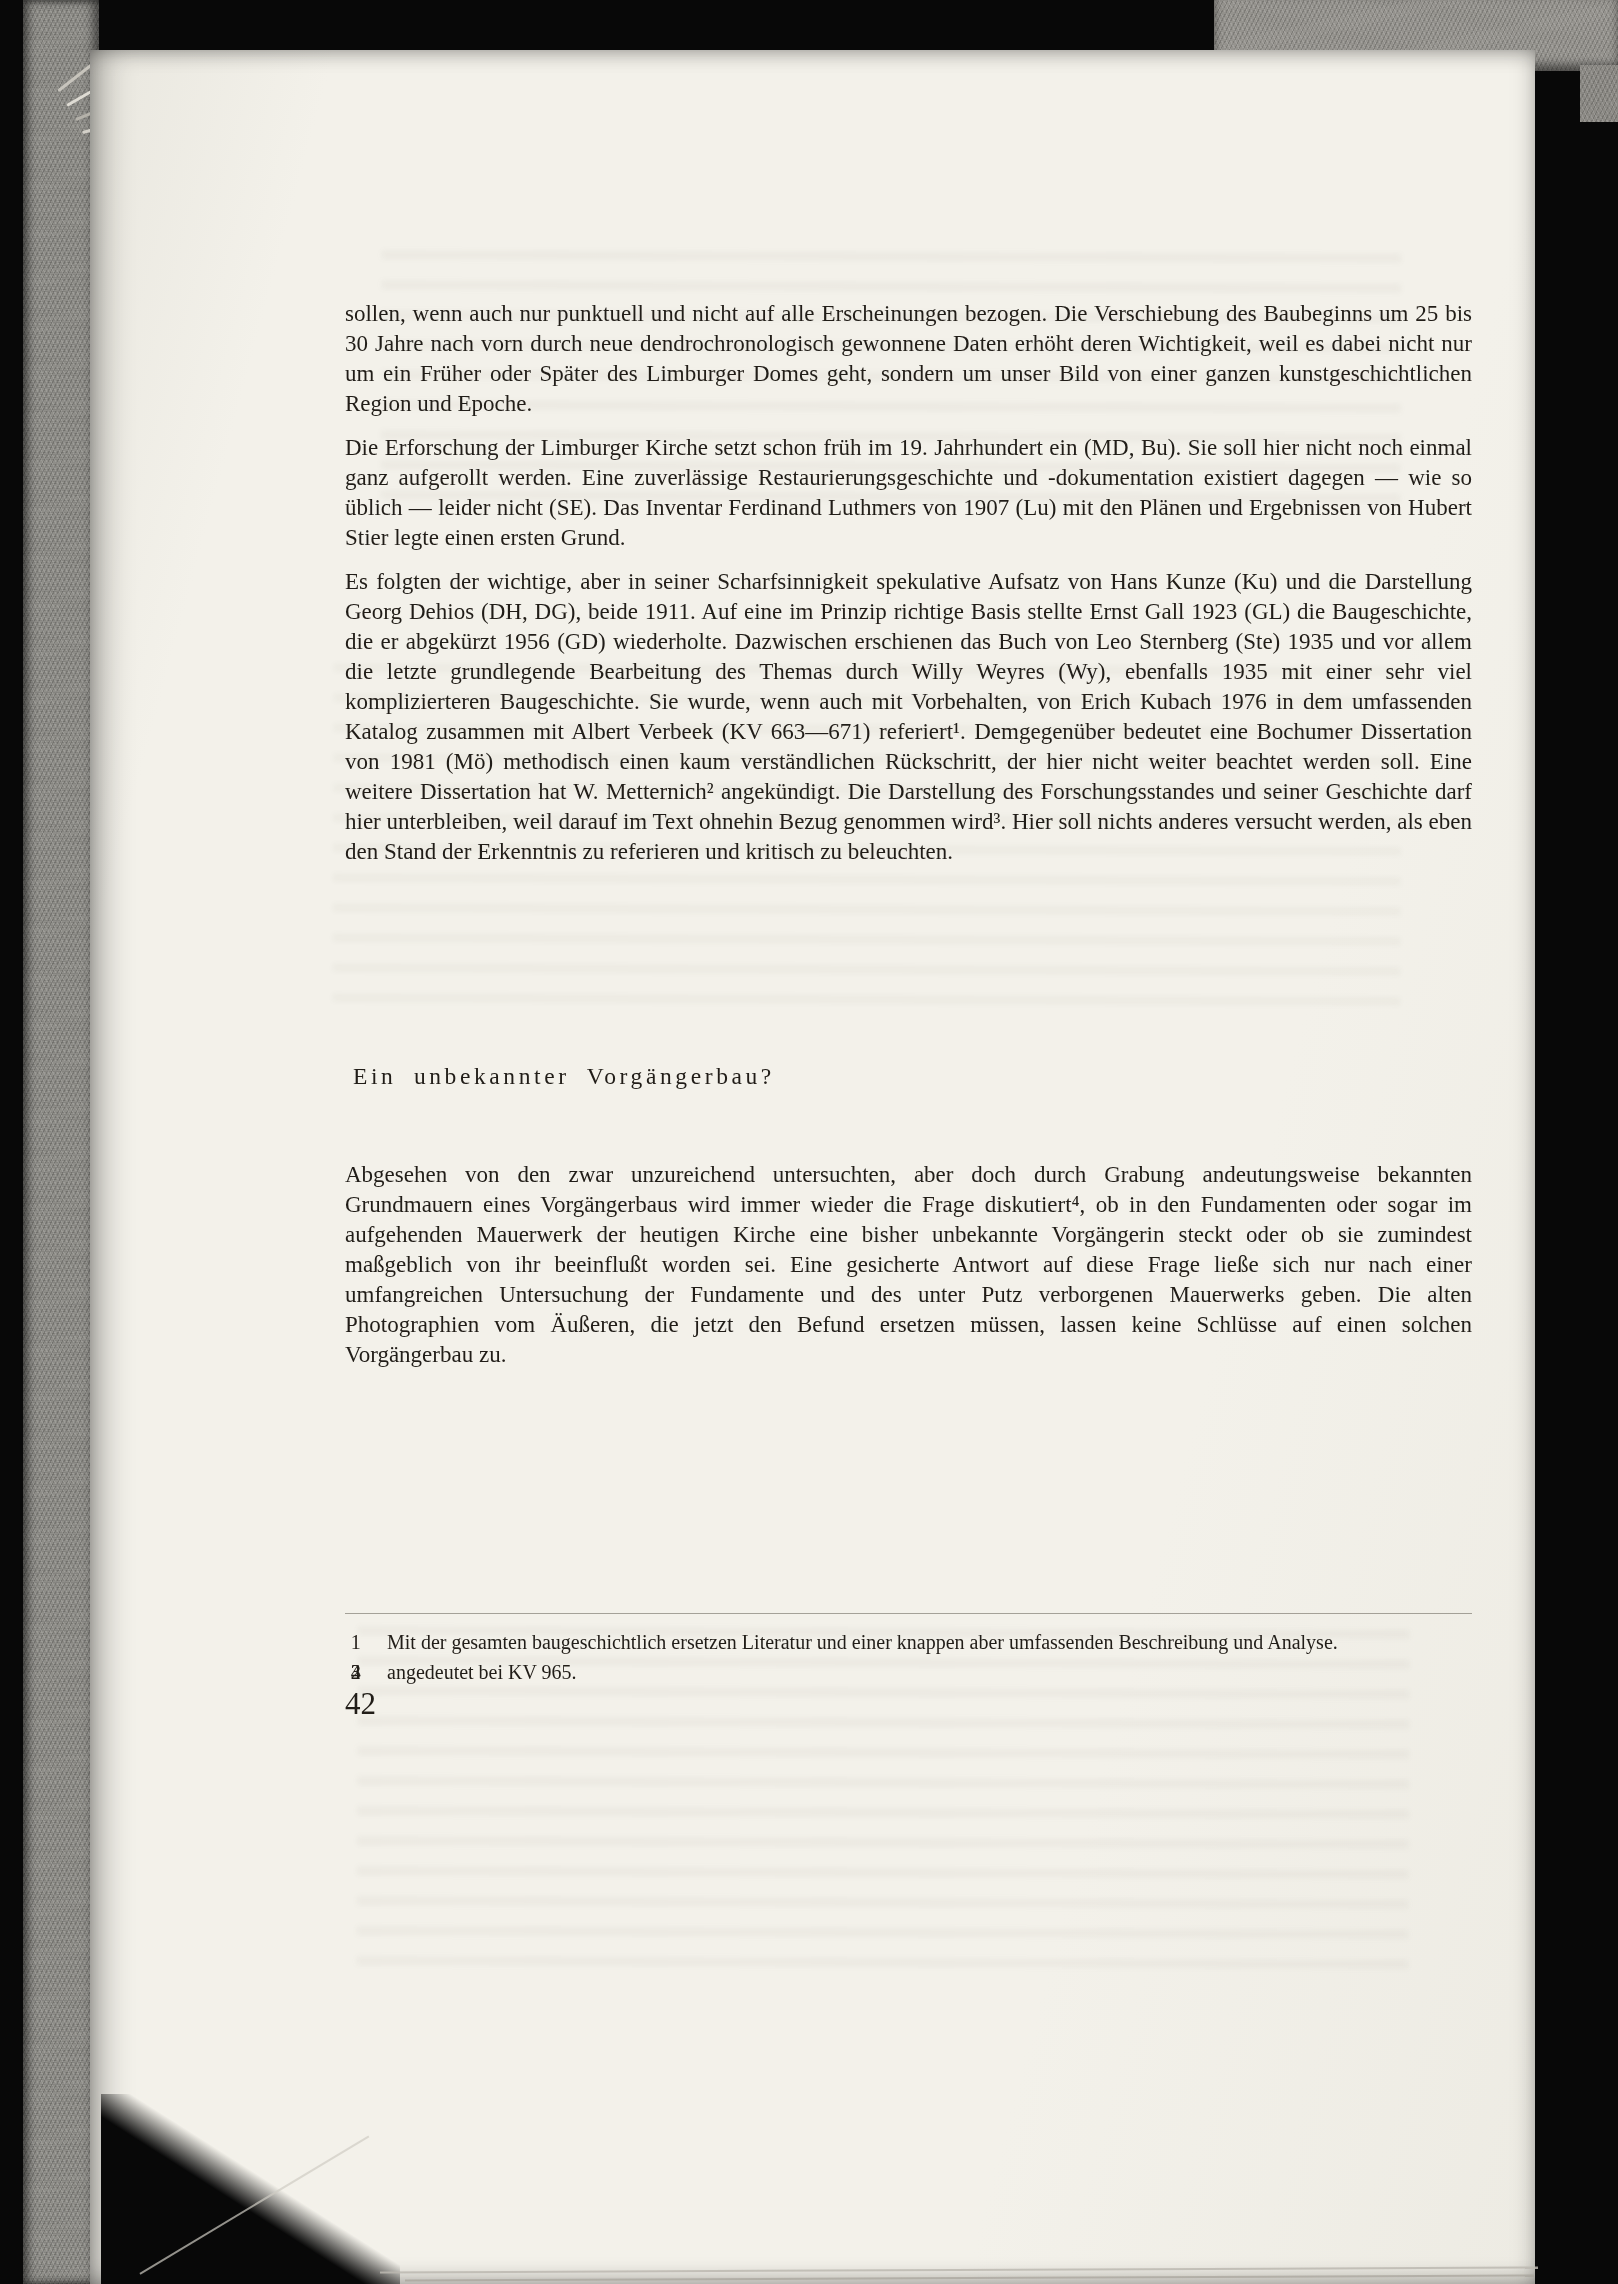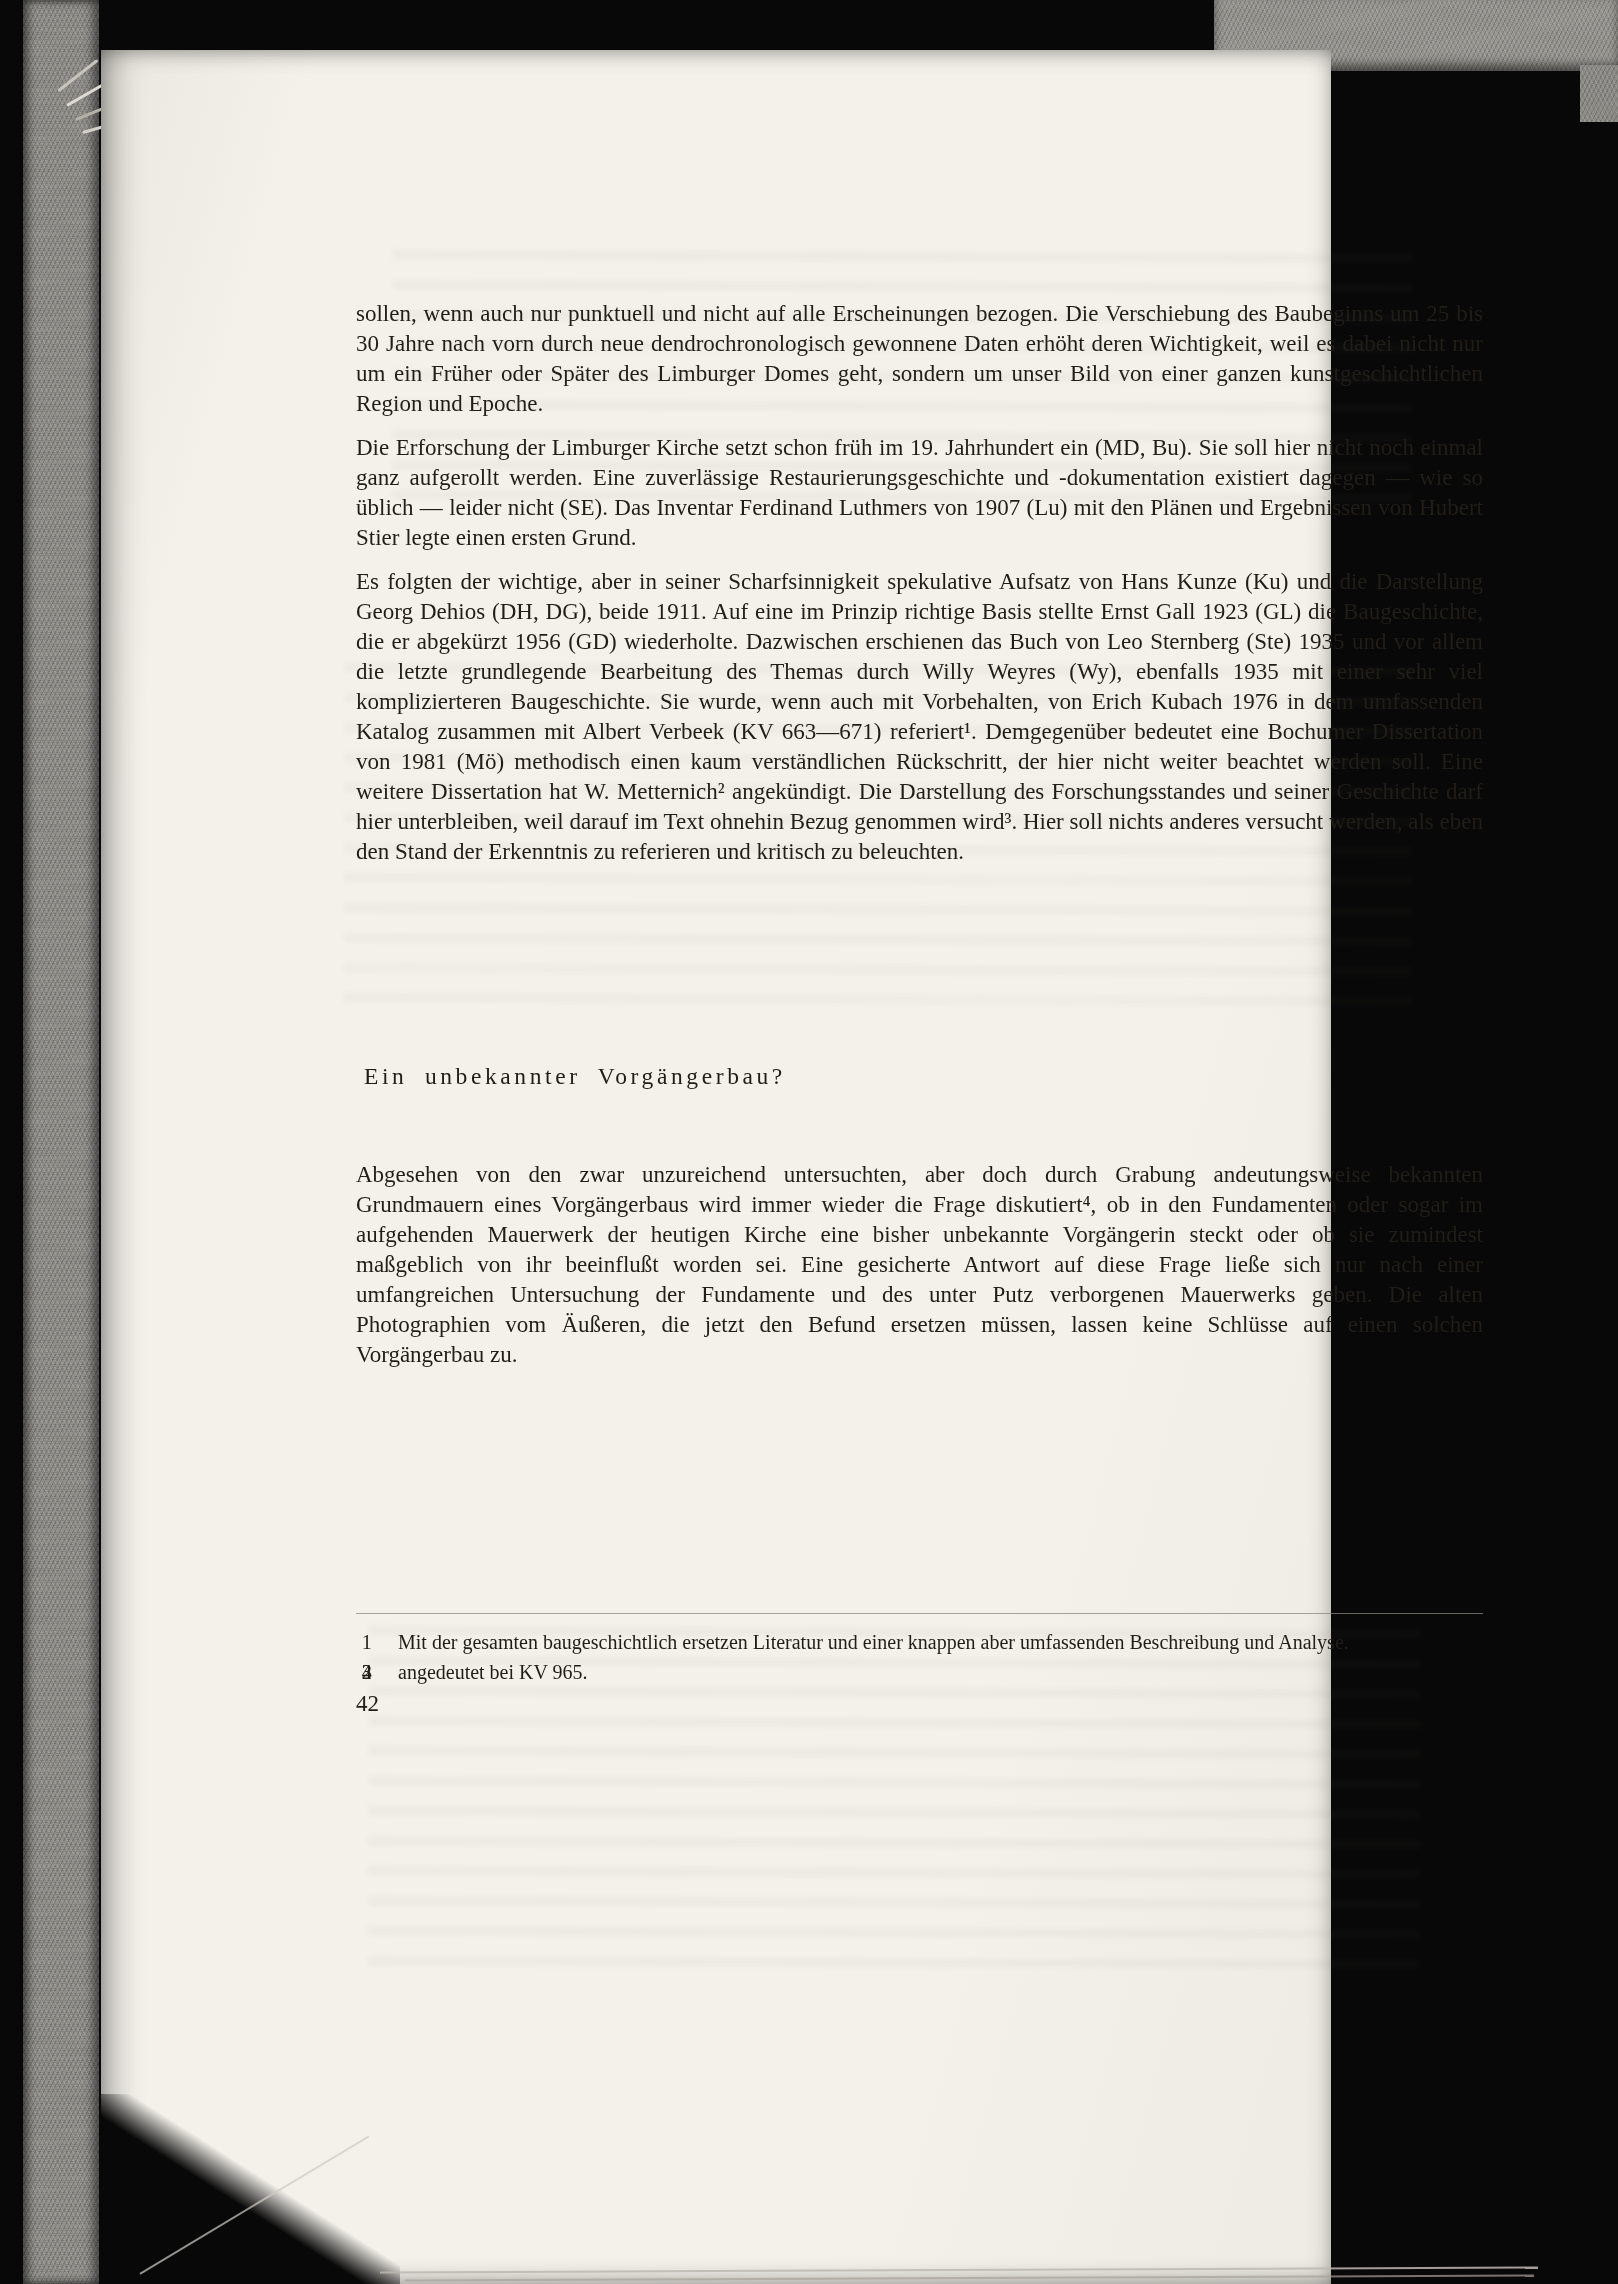--- a/index.html
+++ b/index.html
@@ -59,23 +59,23 @@
   
   .stack-edge { position: absolute; border-radius: 1.6px; }
   .stack-edge.e1 { left: 53px;  top: 74px;  width: 50px; height: 3.2px; background: #c7c4bc; transform: rotate(-38deg); }
   .stack-edge.e2 { left: 63px;  top: 89px; width: 60px; height: 3.2px; background: #dedbd3; transform: rotate(-30deg); }
   .stack-edge.e3 { left: 73px;  top: 105px; width: 70px; height: 3.2px; background: #b5b2aa; transform: rotate(-22deg); }
   .stack-edge.e4 { left: 81px; top: 121px; width: 74px; height: 3.2px; background: #d3d0c8; transform: rotate(-16deg); }
 
   
   .page {
     position: absolute;
-    left: 101px;
+    left: 90px;
     top: 50px;
-    width: 1230px;
+    width: 1445px;
     height: 2234px;
     background: linear-gradient(105deg, #e9e7df 0%, #f3f1ea 12%, #f3f1ea 72%, #edebe3 100%);
     box-shadow:
       inset 23px 0 37px -18px rgba(0,0,0,.45),
       inset -13px 0 26px -13px rgba(0,0,0,.22),
       inset 0 11.3px 21px -11.3px rgba(0,0,0,.30),
       inset 0 -14.6px 24px -13px rgba(0,0,0,.28);
     font-family: Liberation Serif, serif;
   }
 
@@ -135,21 +135,21 @@
     padding-left: 42px;
     margin-bottom: 4px;
     text-align: justify;
   }
   .fn-num {
     position: absolute;
     left: 5.7px;
     top: 0;
   }
   .page-number {
-    font-size: 23px;
+    font-size: 31px;
     line-height: 30px;
   }
 
   
   .corner-black {
     position: absolute;
     left: 101px;
     bottom: 0;
     width: 299px;
     height: 190px;

